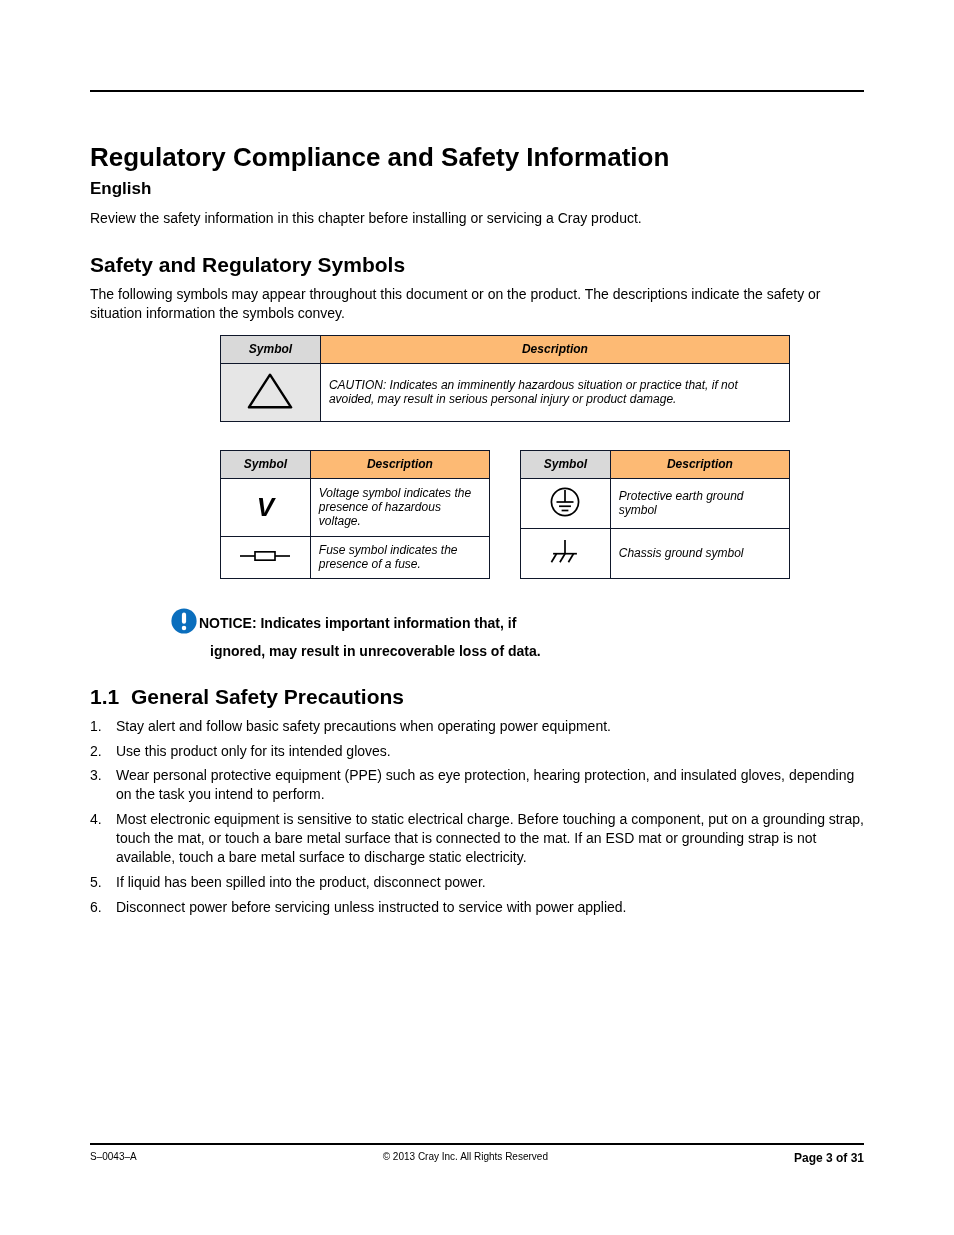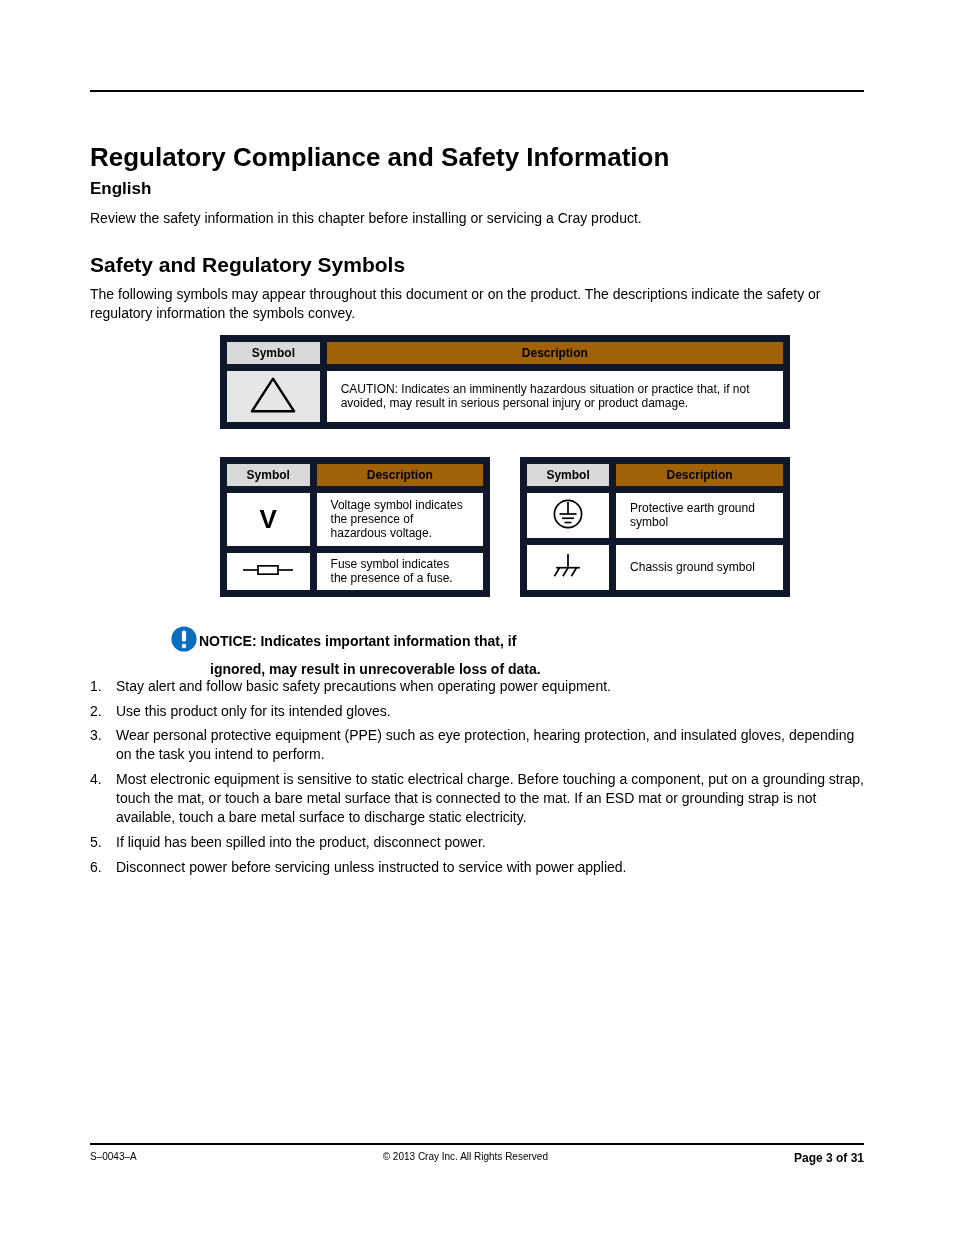--- a/index.html
+++ b/index.html
@@ -45,26 +45,27 @@
     margin-bottom: 12px;
   }
   .symbols-block {
     margin-left: 130px;
   }
   table.symbols {
     border-collapse: collapse;
     font-size: 12px;
   }
   table.symbols td {
-    border: 7px solid #0f172a;
-    padding: 4px 14px;
+    border: 1px solid #0f172a;
+    padding: 4px 8px;
     vertical-align: middle;
+    font-style: italic;
   }
   table.symbols td.hdr {
-    background: #a16207;
+    background: #fdba74;
     font-weight: bold;
     text-align: center;
     height: 28px;
   }
   table.main-symbols {
     width: 570px;
   }
   table.main-symbols td.iconcell {
     width: 100px;
     text-align: center;
@@ -145,21 +146,21 @@
 <body>
 
 <div class="page">
   <div class="top-rule"></div>
 
   <h1>Regulatory Compliance and Safety Information</h1>
   <div class="lang-label">English</div>
   <div class="intro">Review the safety information in this chapter before installing or servicing a Cray product.</div>
 
   <h2>Safety and Regulatory Symbols</h2>
-  <div class="para">The following symbols may appear throughout this document or on the product. The descriptions indicate the safety or regulatory information the symbols convey.</div>
+  <div class="para">The following symbols may appear throughout this document or on the product. The descriptions indicate the safety or situation information the symbols convey.</div>
 
   <div class="symbols-block">
     <table class="symbols main-symbols">
       <tbody>
           <tr>
         <td class="hdr iconcell">Symbol</td>
         <td class="hdr desc">Description</td>
       </tr>
       <tr>
         <td class="iconcell tall big-icon">
@@ -236,20 +237,23 @@
       <svg viewBox="0 0 40 40">
         <circle cx="20" cy="20" r="18" fill="#0a6ebd"></circle>
         <rect x="17" y="8" width="6" height="16" rx="3" fill="#fff"></rect>
         <circle cx="20" cy="30" r="3.2" fill="#fff"></circle>
       </svg>
     </span>
     <span class="ntext">NOTICE: Indicates important information that, if</span>
   </div>
   <div class="subnotice">ignored, may result in unrecoverable loss of data.</div>
 
+  <h2 class="section-num">
+    <span>1.1</span>&nbsp;&nbsp;<span>General Safety Precautions</span>
+  </h2>
 
   <div class="bullet">
       <span class="num">1.</span>
       <span class="txt">Stay alert and follow basic safety precautions when operating power equipment.</span>
     </div>
   <div class="bullet">
       <span class="num">2.</span>
       <span class="txt">Use this product only for its intended gloves.</span>
     </div>
   <div class="bullet">

